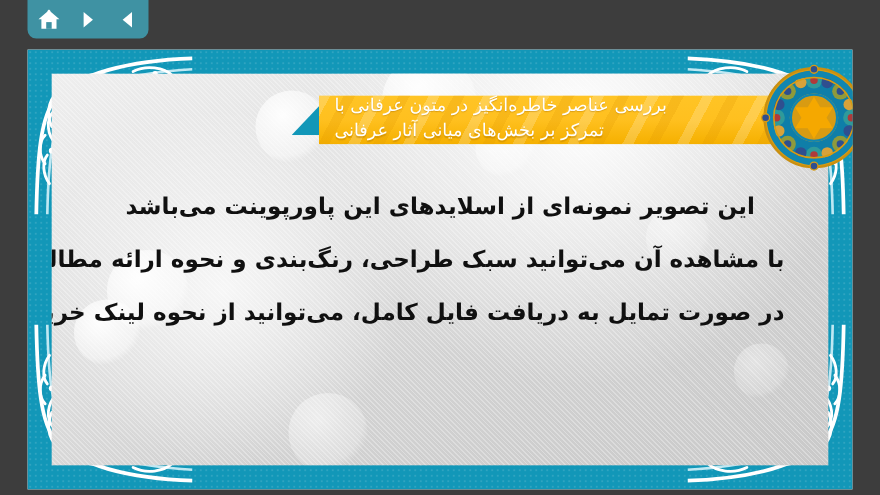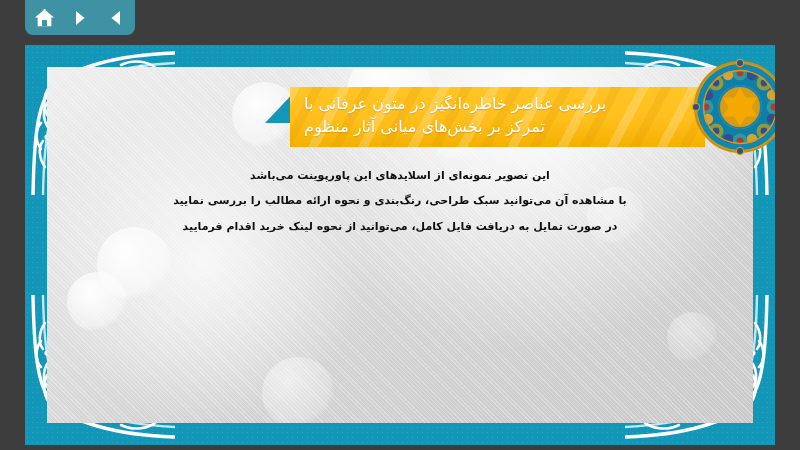--- a/index.html
+++ b/index.html
@@ -87,21 +87,21 @@
     z-index:30;
     display:flex;align-items:center;
   }
   #banner-tail{
     position:absolute;left:0;top:22px;
     width:34px;height:36px;
     background:#1297b8;
     clip-path:polygon(0 100%, 100% 0, 100% 100%);
   }
   #banner-body{
-    position:absolute;left:25px;top:22px;right:0;height:60px;
+    position:absolute;left:25px;top:22px;right:0;height:44px;
     background:
       repeating-linear-gradient(118deg,
         rgba(255,255,255,.20) 0 9px,
         rgba(255,255,255,0) 9px 20px,
         rgba(223,150,0,.22) 20px 29px,
         rgba(255,255,255,0) 29px 44px),
       linear-gradient(180deg,#ffc425 0%,#ffc01f 50%,#f5b000 100%);
     display:flex;flex-direction:column;
     align-items:flex-end;justify-content:center;
     padding:2px 78px 4px 14px;
@@ -128,21 +128,21 @@
   #body-copy{
     position:absolute;left:0;right:0;top:96px;
     text-align:center;
     direction:rtl;
     z-index:20;
     padding:0 40px;
     box-sizing:border-box;
   }
   .body-line{
     color:#101010;
-    font-size:11px;
+    font-size:21px;
     line-height:2.30;
     white-space:nowrap;
     font-weight:600;
   }
 </style>
 </head>
 <body>
 
 <div id="viewer">
 
@@ -290,21 +290,21 @@
         <div class="body-line">این تصویر نمونه‌ای از اسلایدهای این پاورپوینت می‌باشد</div>
         <div class="body-line">با مشاهده آن می‌توانید سبک طراحی، رنگ‌بندی و نحوه ارائه مطالب را بررسی نمایید</div>
         <div class="body-line">در صورت تمایل به دریافت فایل کامل، می‌توانید از نحوه لینک خرید اقدام فرمایید</div>
       </div>
     </div>
 
     <div id="banner-wrap">
       <div id="banner-tail"></div>
       <div id="banner-body">
         <div class="title-line">بررسی عناصر خاطره‌انگیز در متون عرفانی با</div>
-        <div class="title-line">تمرکز بر بخش‌های میانی آثار منظوم</div>
+        <div class="title-line">تمرکز بر بخش‌های میانی آثار عرفانی</div>
       </div>
     </div>
 
     <div id="medallion">
       <svg viewBox="0 0 100 100" width="100" height="100" aria-hidden="true">
         <defs>
           <clipPath id="medclip">
               <circle cx="50" cy="50" r="44"></circle>
             </clipPath>
         </defs>

